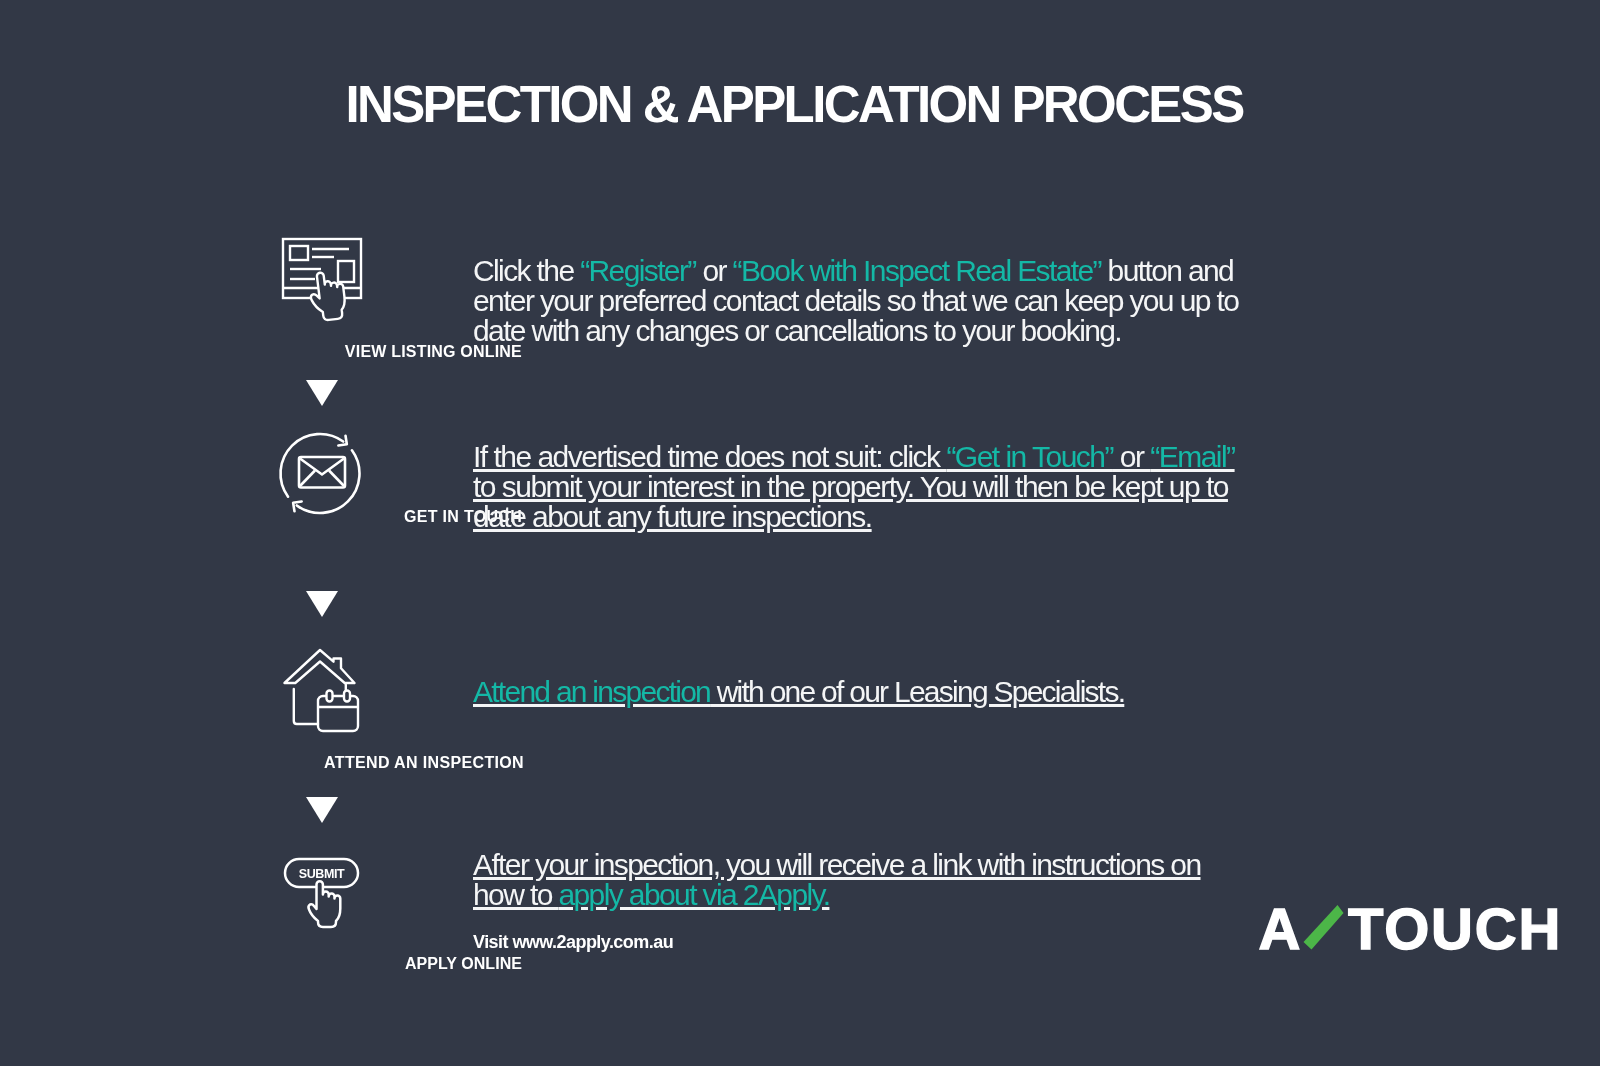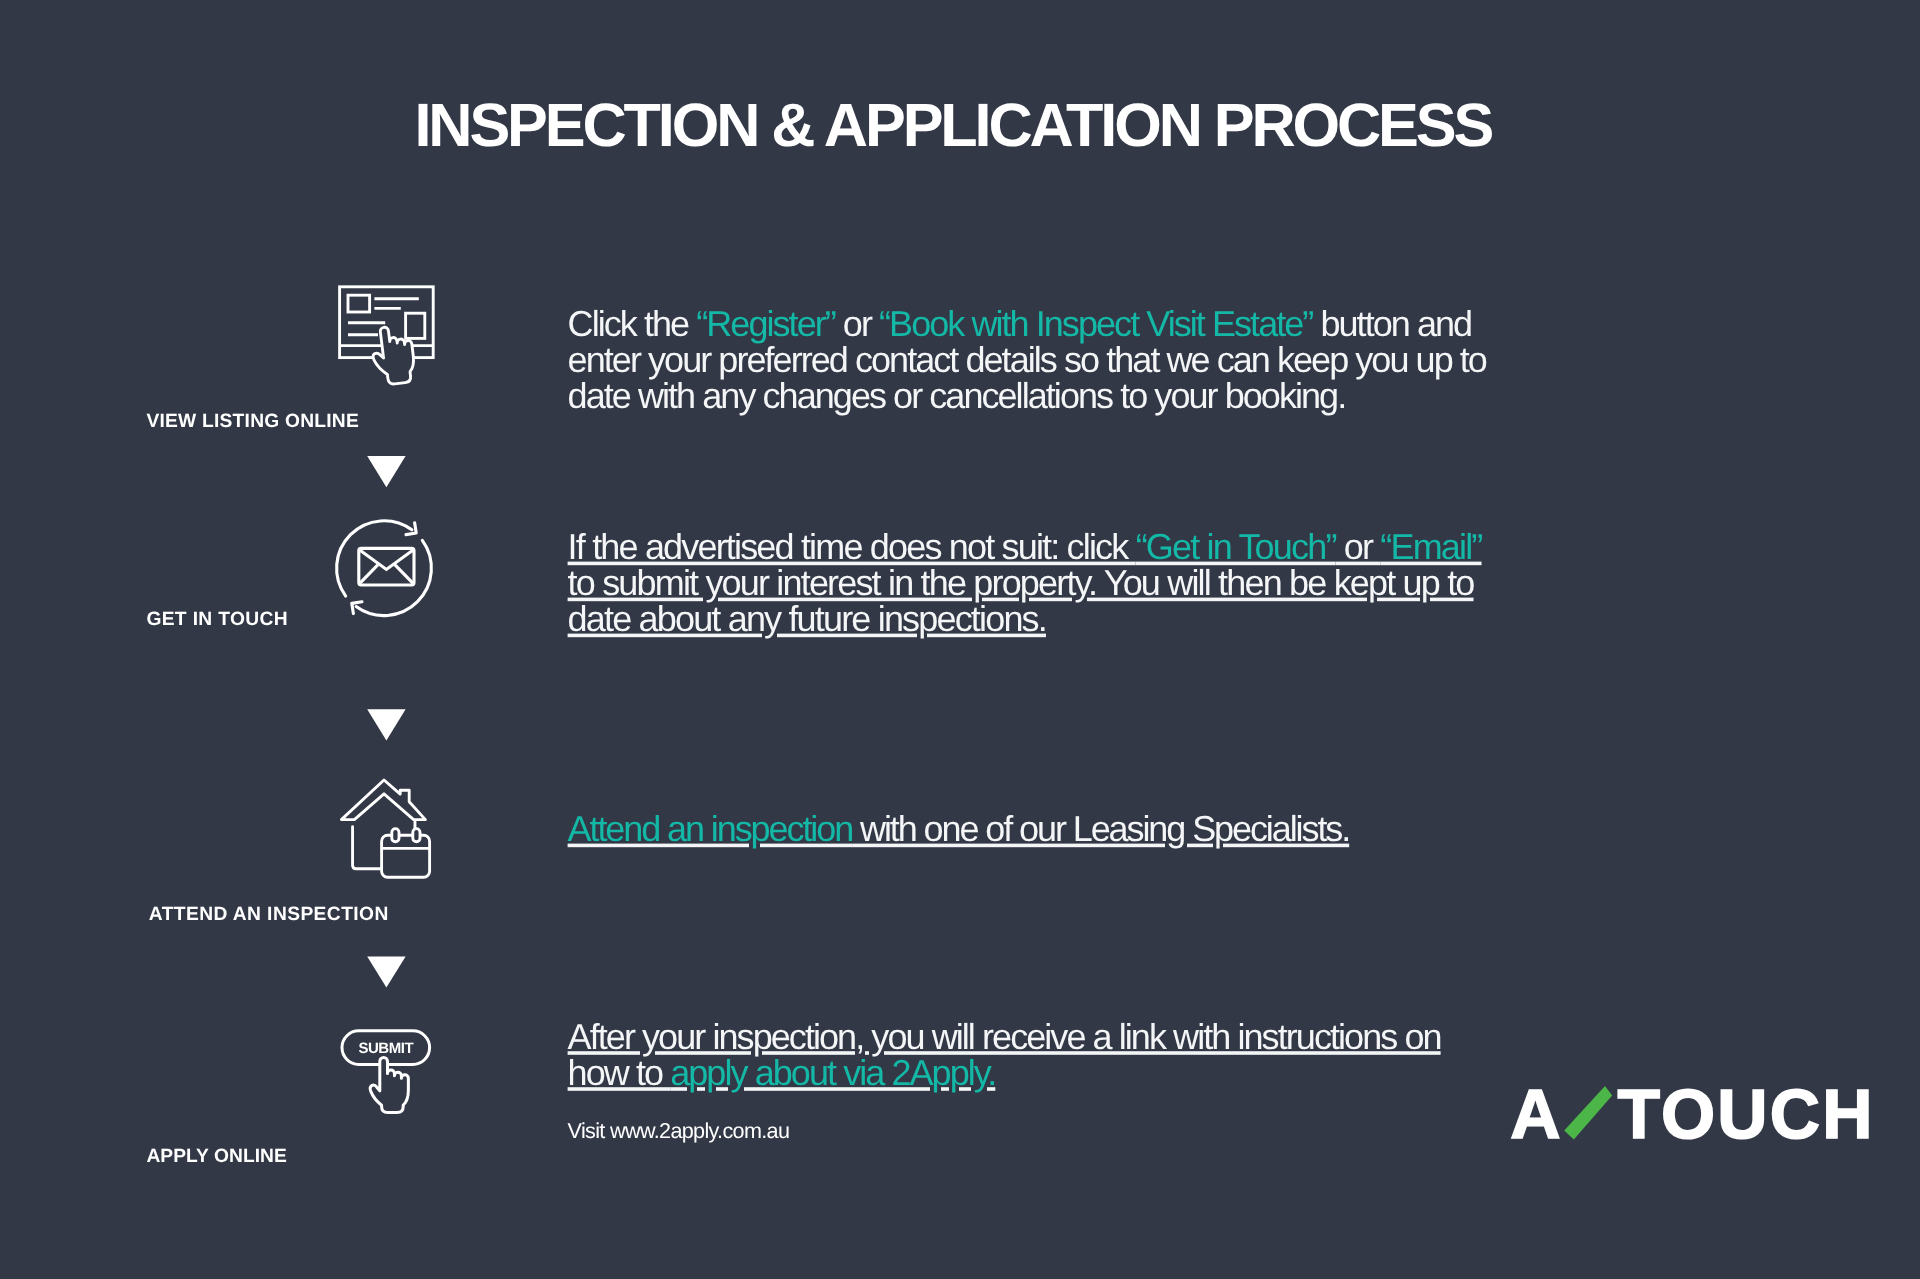--- a/index.html
+++ b/index.html
@@ -3,24 +3,24 @@
 <meta charset="utf-8">
 <style>
   html,body{margin:0;padding:0;}
   body{width:1600px;height:1066px;background:#323846;overflow:hidden;position:relative;transform:translateZ(0);
        font-family:"Liberation Sans",sans-serif;}
   .abs{position:absolute;}
   .gr{color:#14b8a6;}
   h1{position:absolute;left:-6px;top:79px;width:1600px;text-align:center;margin:0;
      font-size:51px;font-weight:bold;color:#fff;letter-spacing:-2.6px;line-height:51px;}
   .para{position:absolute;left:473px;font-size:30px;line-height:30px;color:#f4f5f6;}
-  .label{position:absolute;text-align:left;font-size:16px;font-weight:bold;color:#fff;width:400px;left:122px;}
+  .label{position:absolute;text-align:right;font-size:16px;font-weight:bold;color:#fff;width:400px;left:122px;}
   .tri{position:absolute;left:306px;width:0;height:0;border-left:16px solid transparent;
        border-right:16px solid transparent;border-top:26px solid #fff;}
-  .visit{position:absolute;left:473px;top:931.8px;font-size:18px;font-weight:normal;color:#fff;letter-spacing:-0.55px;}
+  .visit{position:absolute;left:473px;top:931.8px;font-size:18px;font-weight:bold;color:#fff;letter-spacing:-0.55px;}
   .logotxt{position:absolute;top:900px;font-size:58px;font-weight:bold;color:#fff;line-height:58px;-webkit-text-stroke:1.4px #fff;}
 </style>
 </head>
 <body>
 <h1>INSPECTION &amp; APPLICATION PROCESS</h1>
 
 <svg class="abs" style="left:275px;top:233px;" width="95" height="95" viewBox="0 0 95 95" fill="none" stroke="#fff" stroke-width="2.4">
   <rect x="8" y="6" width="78" height="59"></rect>
   <rect x="15" y="13" width="18" height="14"></rect>
   <line x1="37" y1="16" x2="74" y2="16"></line>
@@ -74,21 +74,21 @@
     <path fill="#323846" stroke-linejoin="round" stroke-linecap="round" d="M12.5 22 L12.5 6 A3.2 3.2 0 0 1 18.9 6 L18.9 16
          A2.9 2.9 0 0 1 24.7 16 L24.7 18
          A2.9 2.9 0 0 1 30.5 18 L30.5 20
          A2.9 2.9 0 0 1 36.3 20 L36.3 30
          Q36.3 38.5 32 42.5 L32 43.5 Q32 48.5 27 48.5 L19 48.5 Q14 48.5 14 43.5 L14 42.5
          Q7.5 37.5 5 31 Q3.5 27.5 6 26 Q8.2 25 10 27.5 L12.5 30.5 Z"></path>
   </g>
 </svg>
 <div class="label" style="top:955px;letter-spacing:0.05px;">APPLY ONLINE</div>
 
-<div class="para" style="top:256px;letter-spacing:-1.62px;">Click the <span class="gr">“Register”</span> or <span class="gr">“Book with Inspect Visit Estate”</span> button and<br>enter your preferred contact details so that we can keep you up to<br>date with any changes or cancellations to your booking.</div>
+<div class="para" style="top:256px;letter-spacing:-1.62px;">Click the <span class="gr">“Register”</span> or <span class="gr">“Book with Inspect Real Estate”</span> button and<br>enter your preferred contact details so that we can keep you up to<br>date with any changes or cancellations to your booking.</div>
 
 <div class="para" style="top:442.4px;letter-spacing:-1.52px;text-decoration:underline;">If the advertised time does not suit: click <span class="gr">“Get in Touch”</span> or <span class="gr">“Email”</span><br>to submit your interest in the property. You will then be kept up to<br>date about any future inspections.</div>
 
 <div class="para" style="top:677px;letter-spacing:-1.74px;text-decoration:underline;"><span class="gr">Attend an inspection</span> with one of our Leasing Specialists.</div>
 
 <div class="para" style="top:849.8px;letter-spacing:-1.61px;text-decoration:underline;">After your inspection, you will receive a link with instructions on<br>how to <span class="gr">apply about via 2Apply.</span></div>
 
 <div class="visit">Visit www.2apply.com.au</div>
 
 <div class="logotxt" style="left:1258.5px;">A</div>

